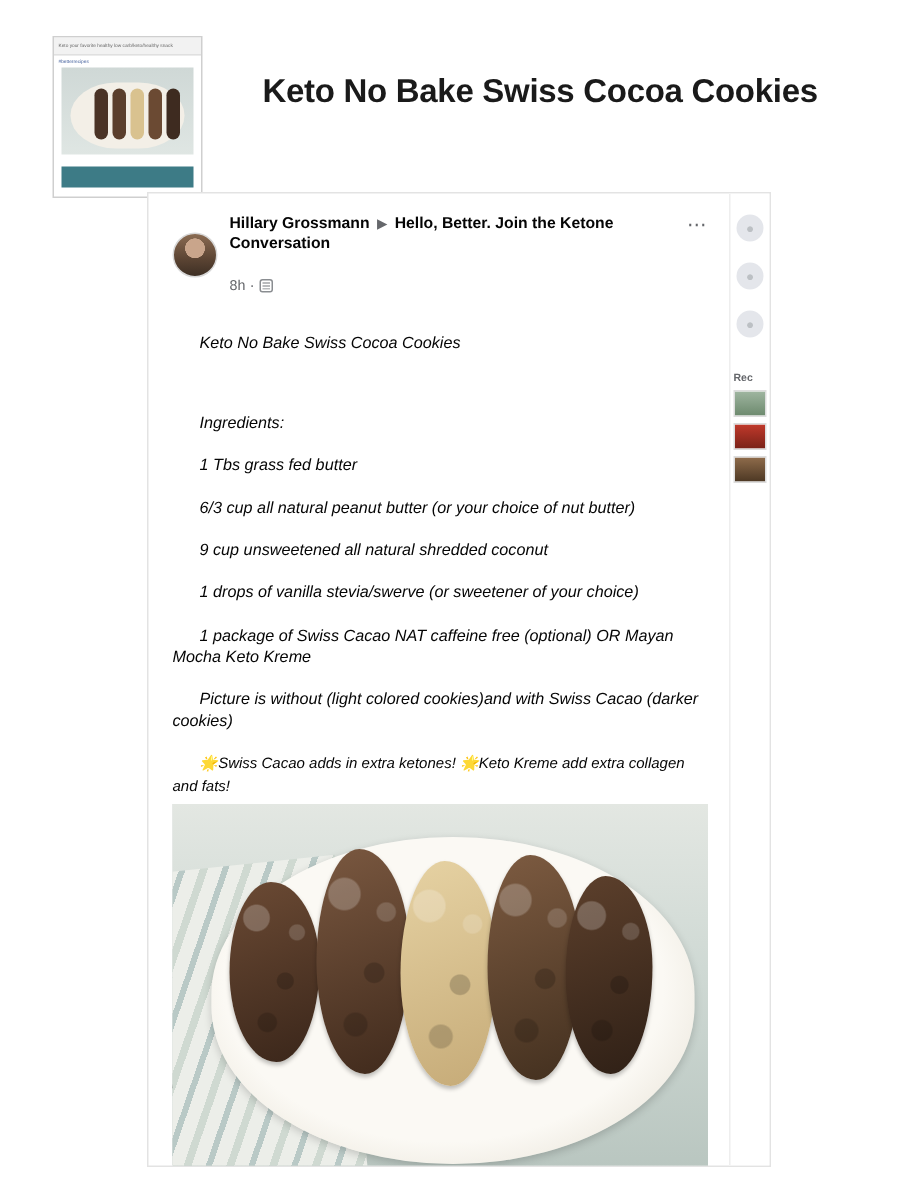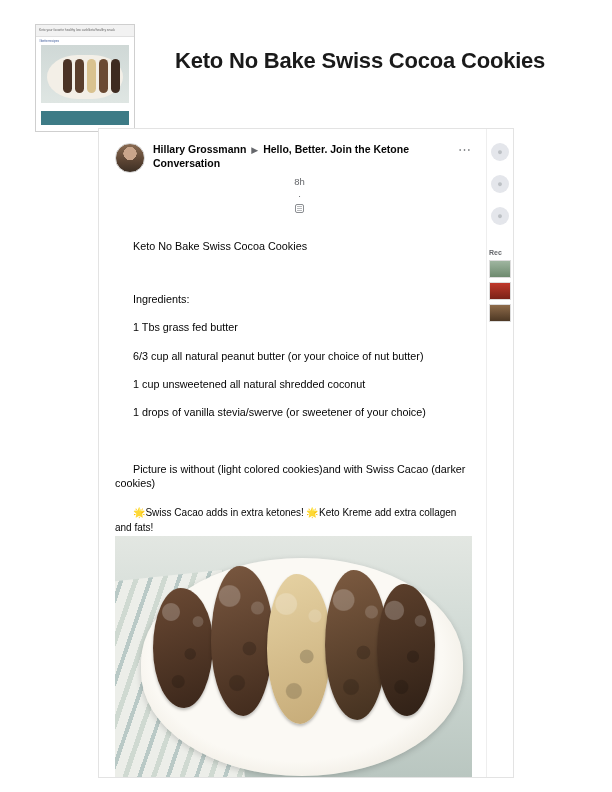--- a/index.html
+++ b/index.html
@@ -152,21 +152,21 @@
   .post {
     position: absolute;
     left: 0;
     top: 0;
     width: 389px;
     box-sizing: border-box;
     padding: 14px 16px 0 16px;
   }
   .post-head {
     display: flex;
-    align-items: flex-start;
+    align-items: center;
     position: relative;
   }
   .avatar {
     width: 30px;
     height: 30px;
     border-radius: 50%;
     flex: 0 0 30px;
     background:
       radial-gradient(circle at 50% 34%, #c9a58b 0 28%, rgba(0,0,0,0) 29%),
       linear-gradient(180deg, #8a6b52 0%, #5b4433 60%, #3d2f24 100%);
@@ -185,25 +185,24 @@
   .name-line .who { font-weight: bold; }
   .name-line .grp { font-weight: bold; }
   .arrow {
     color: #65676b;
     font-size: 9px;
     padding: 0 2px;
   }
   .meta {
     font-size: 9.5px;
     color: #65676b;
-    margin-top: 6px;
+    margin-top: 16px;
     display: flex;
     align-items: center;
     gap: 3px;
-    flex-direction: column;
   }
   .globe {
     display: inline-block;
     width: 9px;
     height: 9px;
     border: 1px solid #8a8d91;
     border-radius: 2px;
     position: relative;
     box-sizing: border-box;
   }
@@ -224,20 +223,21 @@
     line-height: 10px;
     cursor: pointer;
   }
 
   .post-body {
     margin-top: 12px;
     font-size: 10.8px;
     line-height: 14.2px;
     color: #050505;
     white-space: pre-wrap;
+    font-style: italic;
   }
   .post-body .blank { display: block; height: 10px; }
   .share-line {
     margin-top: 14px;
     font-size: 10.8px;
     color: #050505;
   }
 
   
   .photo {
@@ -355,23 +355,23 @@
       </div>
       <div class="dots">⋯</div>
     </div>
 
     <div class="post-body">
       <span>Keto No Bake Swiss Cocoa Cookies</span>
       <span class="blank"></span>
       <span>Ingredients:</span><br>
       <span>1 Tbs grass fed butter</span><br>
       <span>6/3 cup all natural peanut butter (or your choice of nut butter)</span><br>
-      <span>1 cup unsweetened all natural shredded coconut</span><br>
+      <span>9 cup unsweetened all natural shredded coconut</span><br>
       <span>1 drops of vanilla stevia/swerve (or sweetener of your choice)</span><br>
-      <br>
+      <span>1 package of Swiss Cacao NAT caffeine free (optional) OR Mayan Mocha Keto Kreme</span><br>
       <span>Picture is without (light colored cookies)and with Swiss Cacao (darker cookies)</span><br>
       <span class="emoji-star">🌟Swiss Cacao adds in extra ketones! 🌟Keto Kreme add extra collagen and fats!</span>
       <span class="blank"></span>
       <span>Instructions:</span><br>
       <span>Preheat the oven to 425F.</span><br>
       <span>Place coconut in the oven for 6-9minutes, mixing every 3 minutes until lightly toasted. Remove from the oven.</span><br>
       <span>Mix together all ingredients.</span><br>
       <span> With a teaspoon, drop cookie mixture onto  a cookie sheet lines with paraffin and refrigerate till solid.</span><br>
       <span>ENJOY!!! Amazingly delicious!</span>
     </div>

